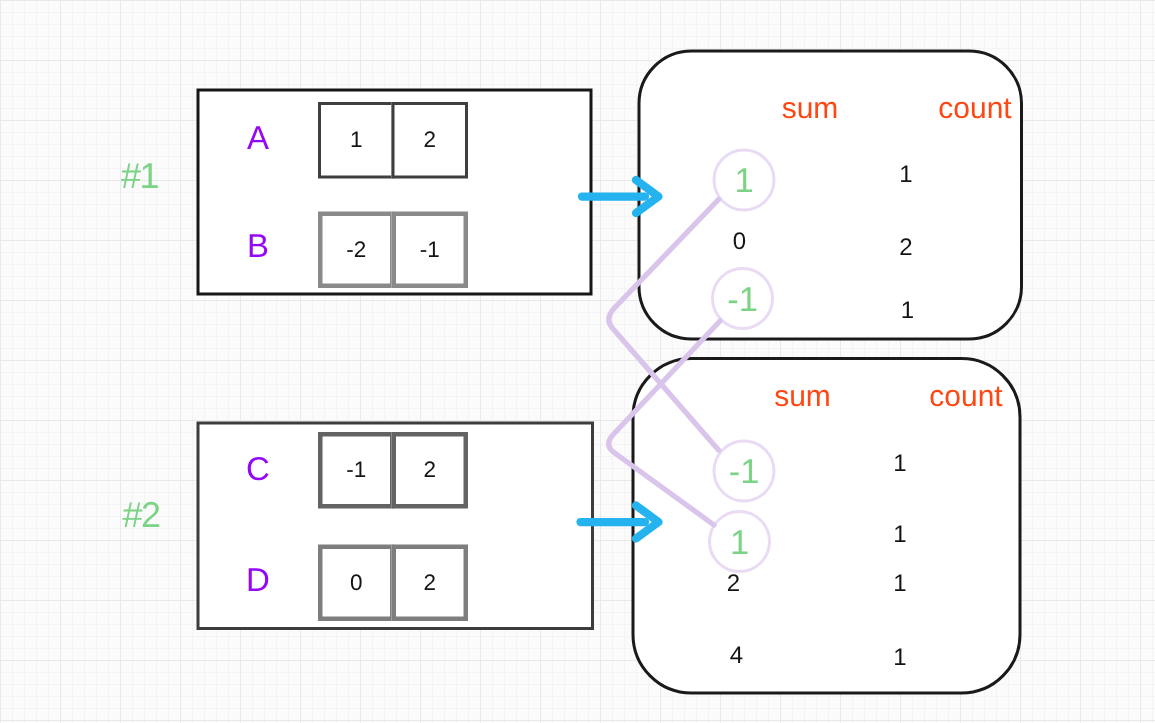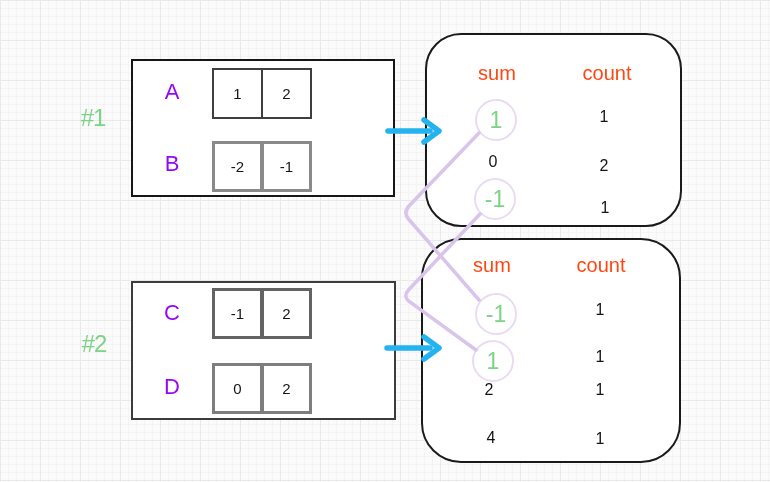--- a/index.html
+++ b/index.html
@@ -24,21 +24,21 @@
         display:flex;align-items:center;justify-content:center;
         font-size:15px;font-weight:500;color:#151515;}
   .cell + .cell{margin-left:-2px;}
   .cells-a .cell{border:2px solid #3f3f3f;}
   .cells-b .cell{border:3px solid #8a8a8a;}
   .cells-c .cell{border:3px solid #636363;}
   .cells-d .cell{border:3px solid #7e7e7e;}
   .round-box{position:absolute;background:#ffffff;border:2px solid #1a1a1a;box-sizing:border-box;}
   .rb1{border-radius:36px;}
   .rb2{border-radius:40px;}
-  .hdr{position:absolute;color:#ff4713;font-size:20px;font-weight:500;transform:translate(-50%,-50%);}
+  .hdr{position:absolute;color:#ff4713;font-size:20px;font-weight:500;transform:translate(-50%,-50%);margin-left:43px;}
   .tnum{position:absolute;color:#141414;font-size:16px;font-weight:500;transform:translate(-50%,-50%);}
   .gcircle{position:absolute;width:42px;height:42px;border:2px solid #e9dbf4;border-radius:50%;
            transform:translate(-50%,-50%);display:flex;align-items:center;justify-content:center;
            background:transparent;box-sizing:border-box;}
   .gnum{color:#7bd385;font-size:23px;font-weight:500;line-height:1;}
   .overlay{position:absolute;left:0;top:0;width:770px;height:482px;z-index:10;pointer-events:none;}
 </style>
 </head>
 <body>
 

